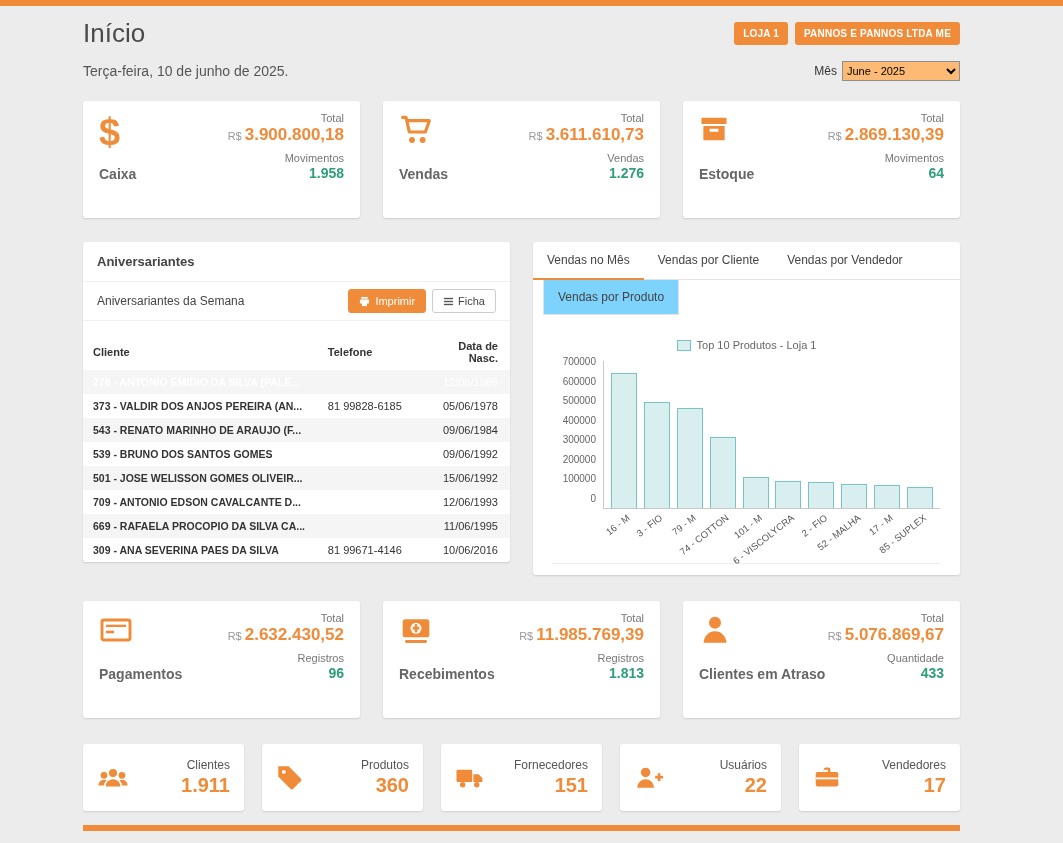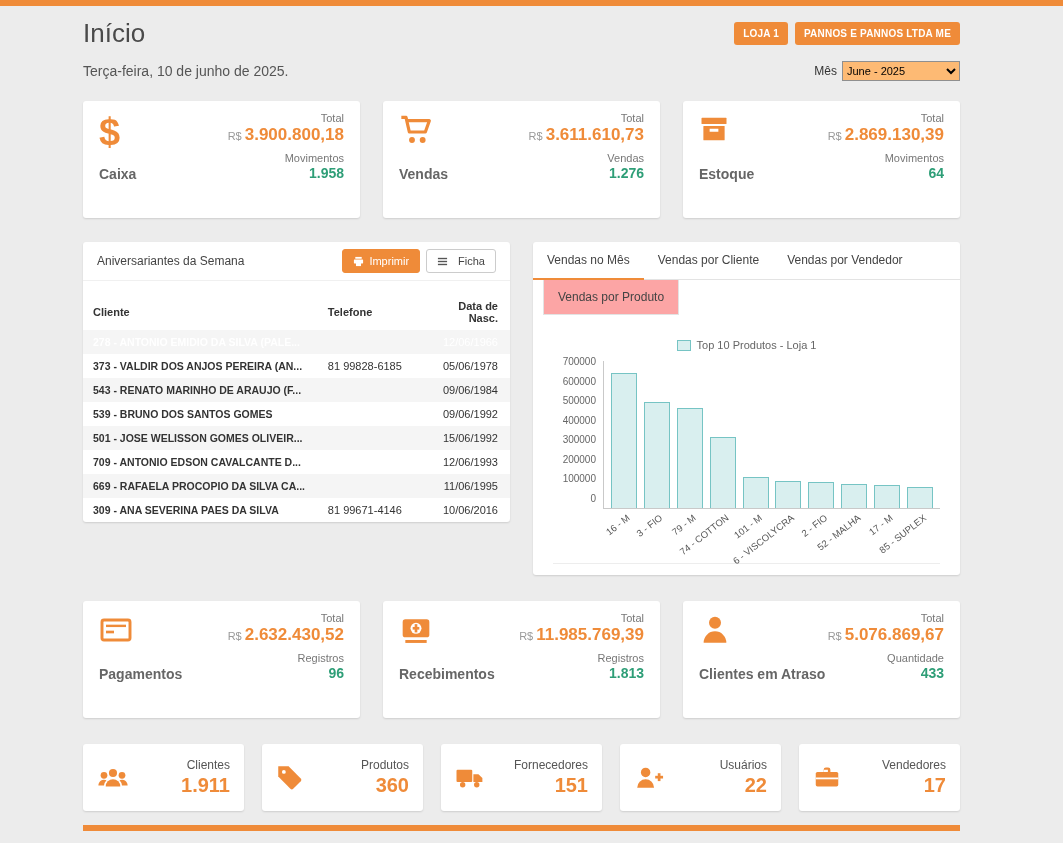--- a/index.html
+++ b/index.html
@@ -42,42 +42,42 @@
 
   
   .mid-grid { display:grid; grid-template-columns:1fr 1fr; gap:23px; margin-top:24px; align-items:start; }
   .card { background:#fff; border-radius:3px; box-shadow:0 1px 2px rgba(0,0,0,.13); }
   .card-header { font-size:13px; font-weight:bold; color:#444; padding:12px 14px; border-bottom:1px solid #f0f0f0; }
   .toolbar { display:flex; justify-content:space-between; align-items:center; padding:7px 14px; border-bottom:1px solid #f0f0f0; }
   .toolbar-text { font-size:12px; color:#444; }
   .toolbar-buttons { display:flex; gap:6px; }
   .btn-print { display:flex; align-items:center; gap:5px; background:var(--accent,#ef8b39); color:#fff;
     border:1px solid var(--accent,#ef8b39); font-size:11px; padding:5px 10px; border-radius:3px; font-family:inherit; cursor:pointer; }
-  .btn-ficha { display:flex; align-items:flex-end; gap:10px; background:#fff; color:#444;
+  .btn-ficha { display:flex; align-items:flex-end; gap:4px; background:#fff; color:#444;
     border:1px solid #ccc; font-size:11px; padding:5px 10px; border-radius:3px; font-family:inherit; cursor:pointer; }
 
   .bday-table { width:100%; border-collapse:collapse; font-size:11px; margin-top:13px; }
   .bday-table th { text-align:left; padding:6px 10px; color:#333; font-size:11px; }
   .bday-table .col-cliente { width:55%; }
   .bday-table .col-tel { width:25%; }
   .bday-table .col-nasc { width:20%; text-align:right; padding-right:12px; }
   .bday-table td { padding:6px 10px; color:#333; }
   .bday-table td:first-child { font-weight:bold; font-size:10.5px; white-space:nowrap; }
   .bday-table td:last-child { text-align:right; padding-right:12px; }
   .bday-table tbody tr:nth-child(odd) { background:#f5f5f5; }
   .bday-table tr.selected { background:var(--accent,#ef8b39); }
   .bday-table tr.selected td { color:#fff; }
 
   
   .tabs-row { display:flex; border-bottom:1px solid #e3e3e3; padding-left:0; }
   .tab { font-size:12px; color:#444; padding:11px 14px; cursor:pointer; white-space:nowrap; }
   .tab-underline { border-bottom:2px solid var(--accent,#ef8b39); margin-bottom:-1px; }
   .tab-active-row { padding-left:10px; }
   .tab-active { display:inline-block; font-size:12px; color:#444; padding:10px 14px;
-    border:1px solid #e3e3e3; border-top:none; cursor:pointer; background:#fca5a5; }
+    border:1px solid #e3e3e3; border-top:none; cursor:pointer; background:#7dd3fc; }
 
   
   .chart-area { padding:14px 20px 0; }
   .legend { display:flex; justify-content:center; align-items:center; gap:6px; margin-top:10px; }
   .legend-swatch { width:14px; height:11px; background:var(--bar_fill,#d9efef); border:1px solid var(--bar_border,#76c4c4); }
   .legend-label { font-size:11px; color:#666; }
   .chart-body { display:flex; margin-top:10px; }
   .y-axis { width:50px; display:flex; flex-direction:column; justify-content:space-between;
     text-align:right; padding-right:7px; font-size:10px; color:#666; height:148px; transform:translateY(-5px); }
   .plot-col { flex:1; }
@@ -187,20 +187,21 @@
         <div class="stat-lbl mt">Movimentos</div>
         <div class="stat-count">64</div>
       </div>
     </div>
 
   </div>
 
   <div class="mid-grid">
 
     <div class="card">
+      <div class="card-header">Aniversariantes</div>
       <div class="toolbar">
         <span class="toolbar-text">Aniversariantes da Semana</span>
         <span class="toolbar-buttons">
           <button class="btn-print">
             <span>
               <svg width="11" height="11" viewBox="0 0 24 24" fill="#ffffff">
                 <rect x="5" y="2" width="14" height="4"></rect>
                 <rect x="2" y="7.5" width="20" height="9" rx="1"></rect>
                 <rect x="6.5" y="14" width="11" height="8"></rect>
               </svg>

